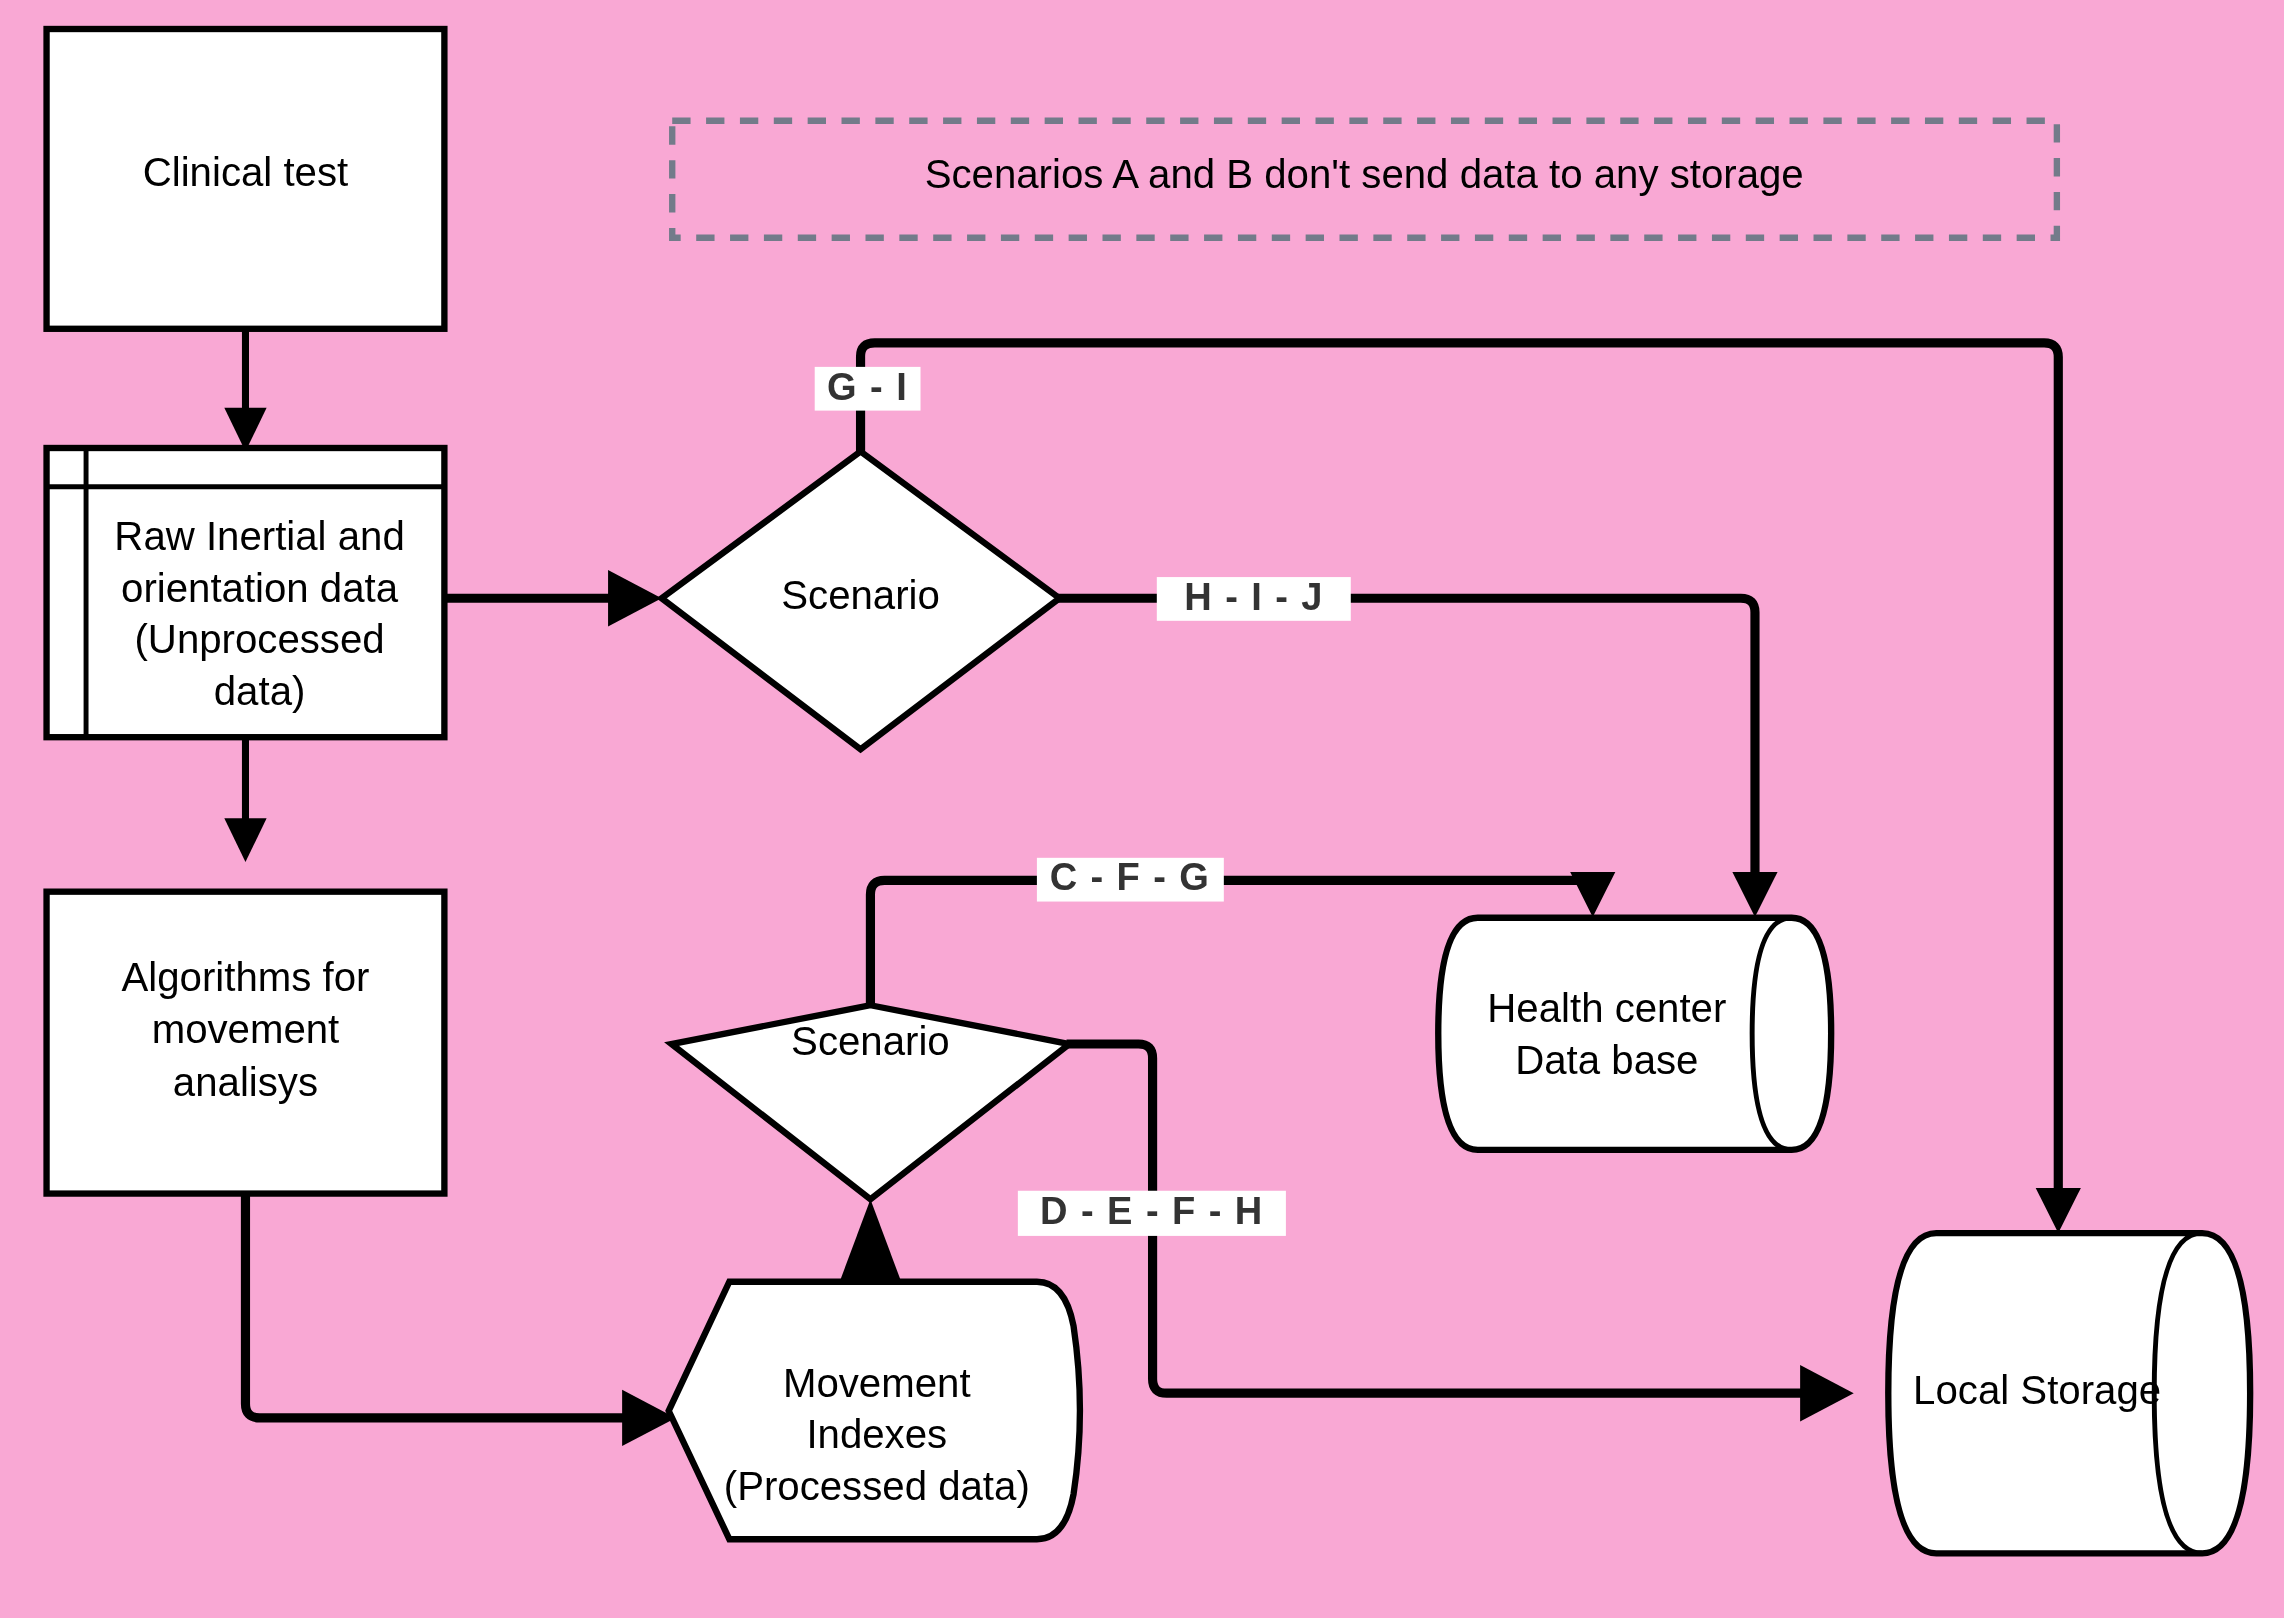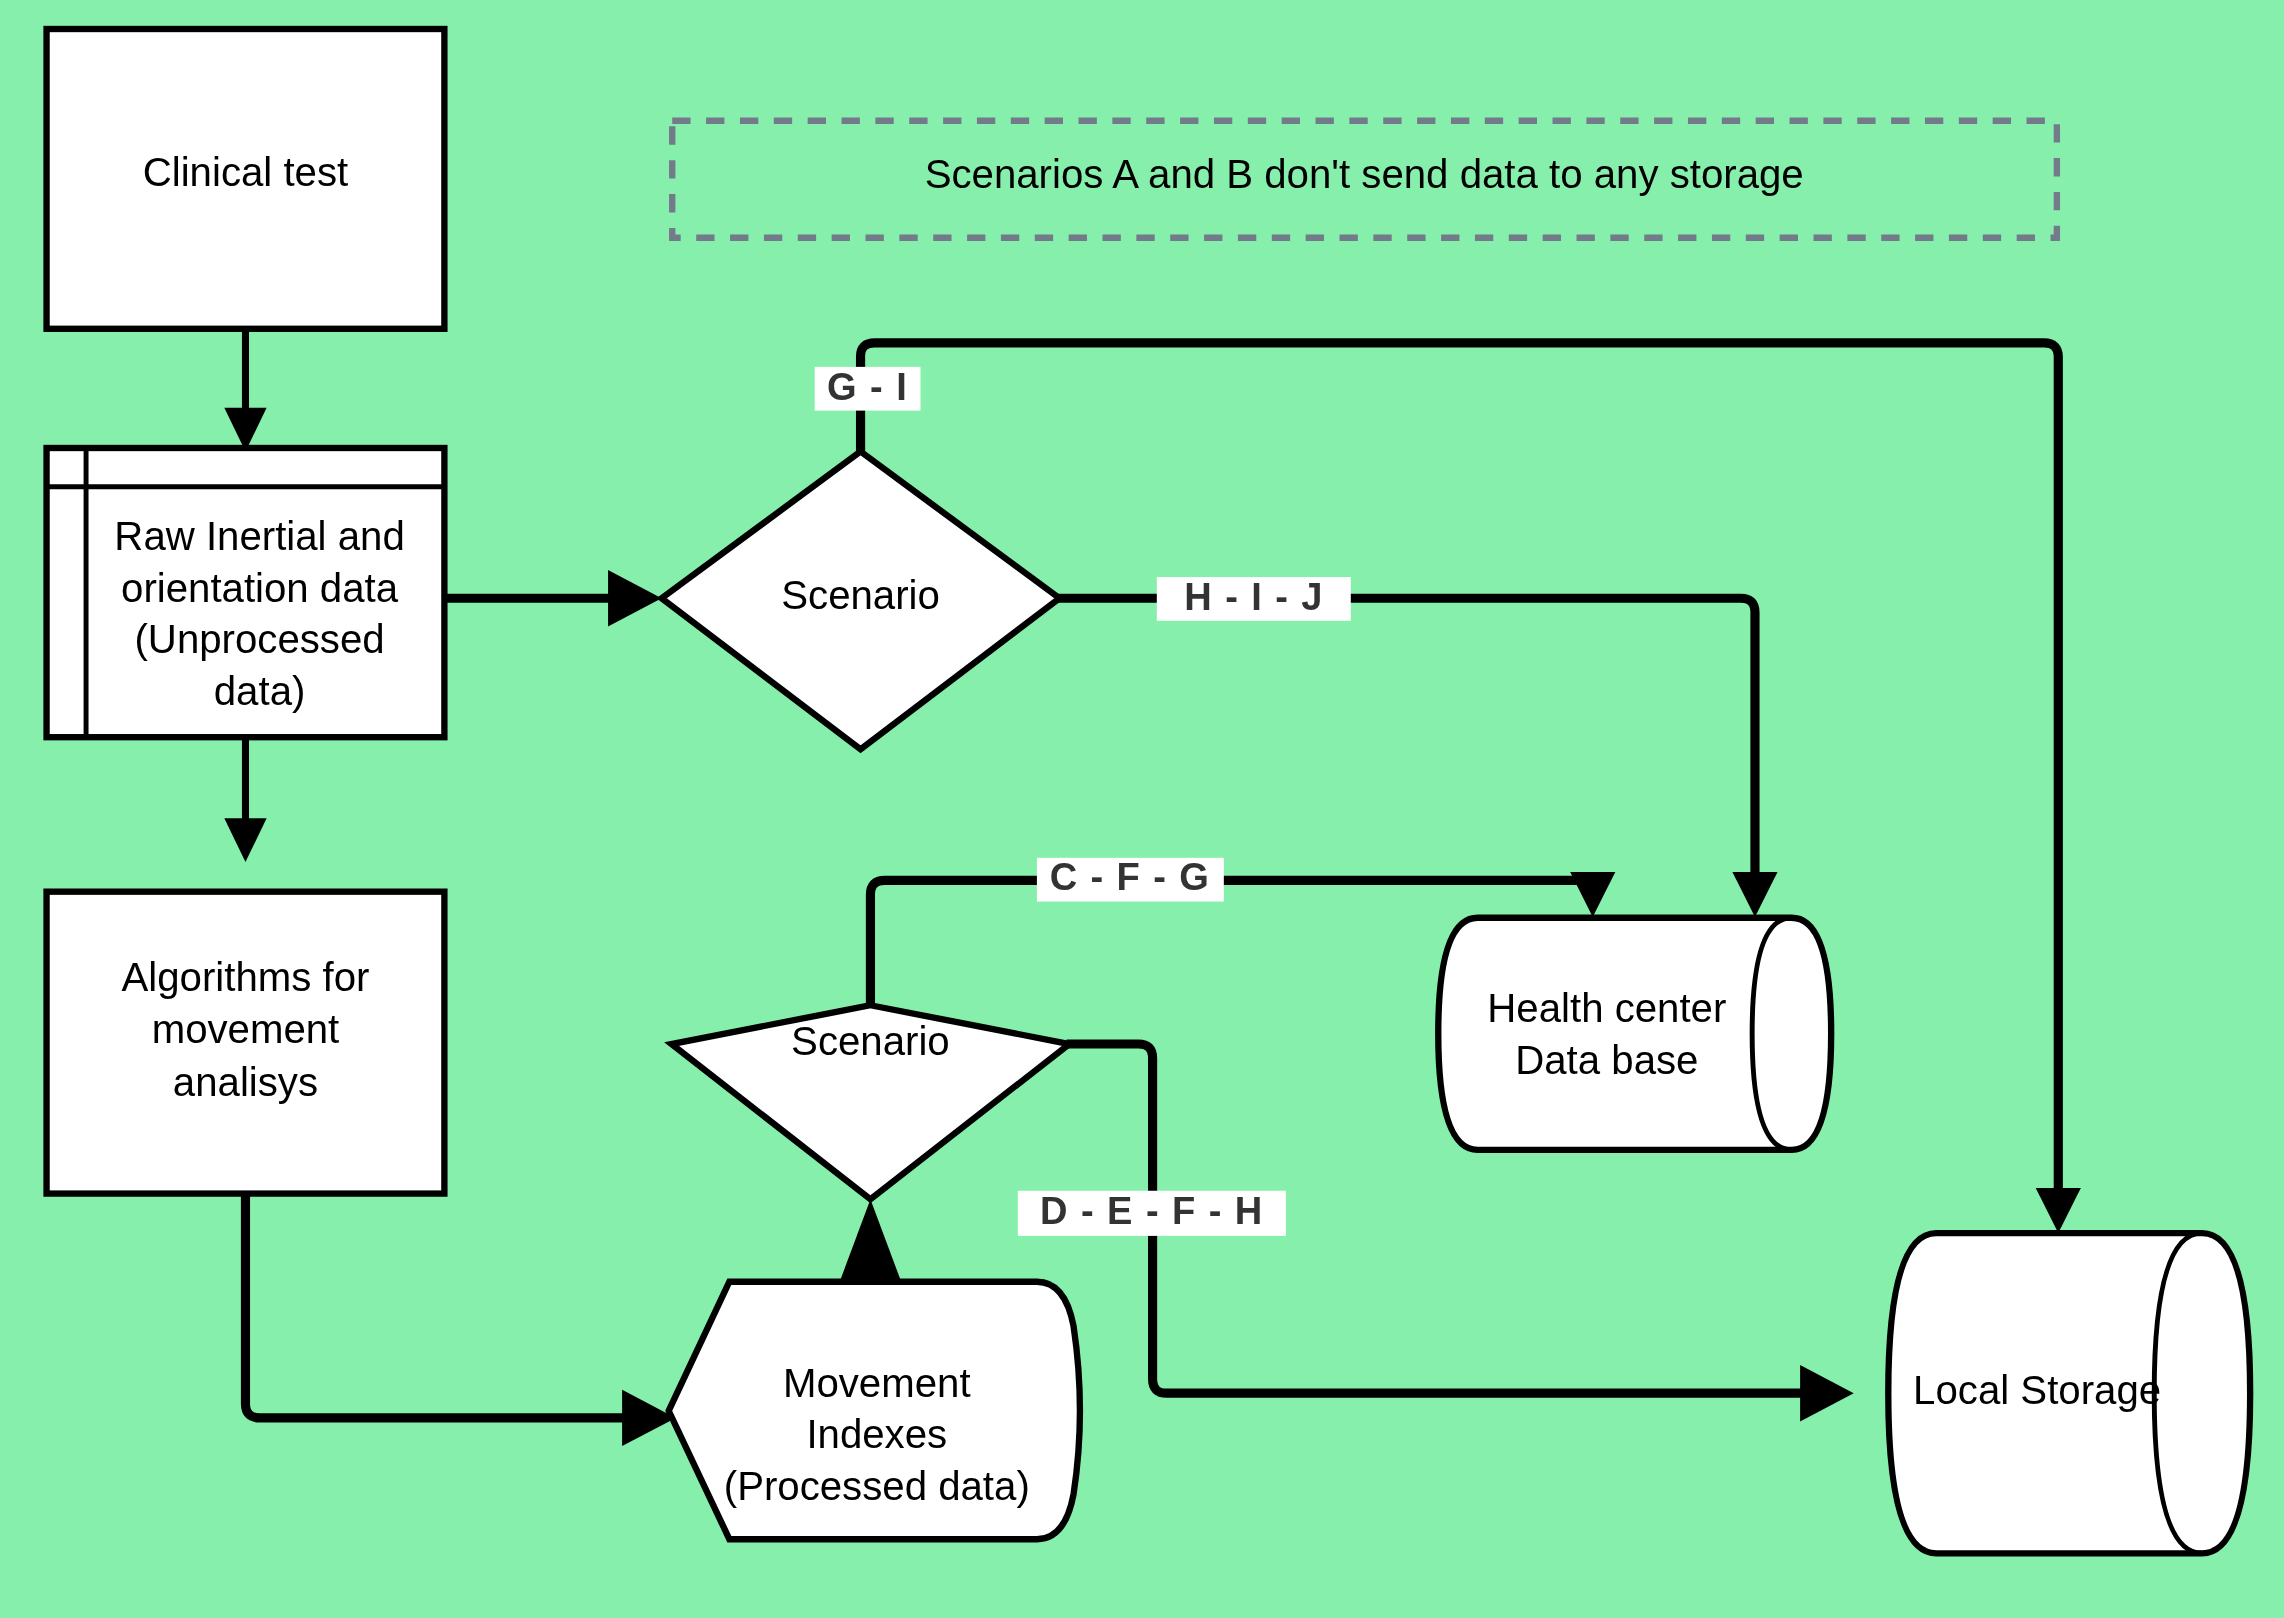--- a/index.html
+++ b/index.html
@@ -4,21 +4,21 @@
 <style>
   html, body {
     margin: 0;
     padding: 0;
     background: #ffffff;
   }
   #diagram-root {
     position: relative;
     width: 2284px;
     height: 1619px;
-    background: #86efac;
+    background: #f9a8d4;
     font-family: "Liberation Sans", sans-serif;
   }
   svg#flowchart {
     display: block;
     width: 2284px;
     height: 1619px;
   }
   .shape-stroke {
     fill: #ffffff;
     stroke: #000000;

